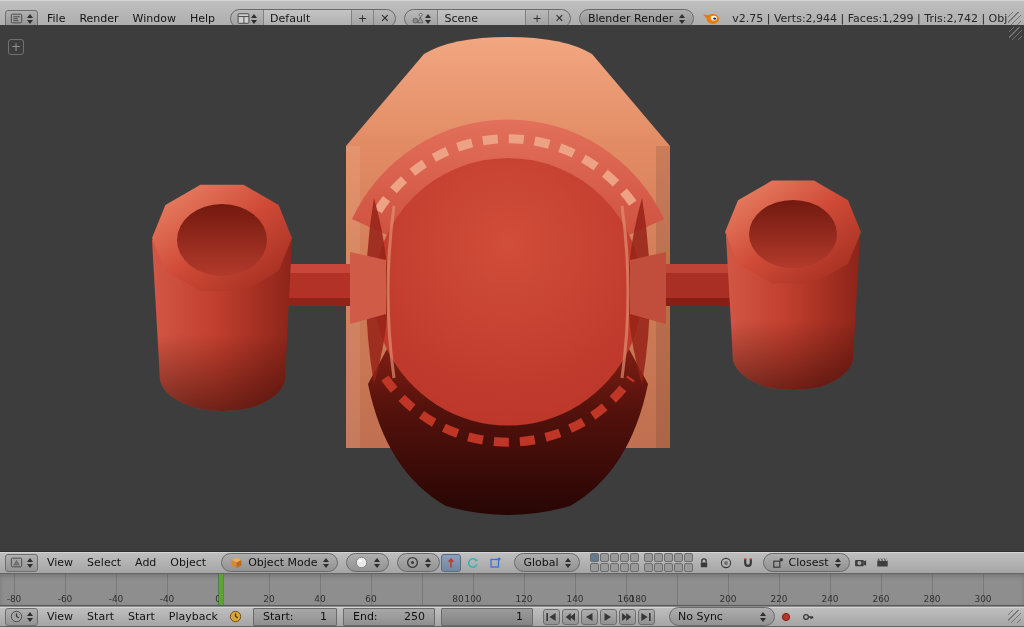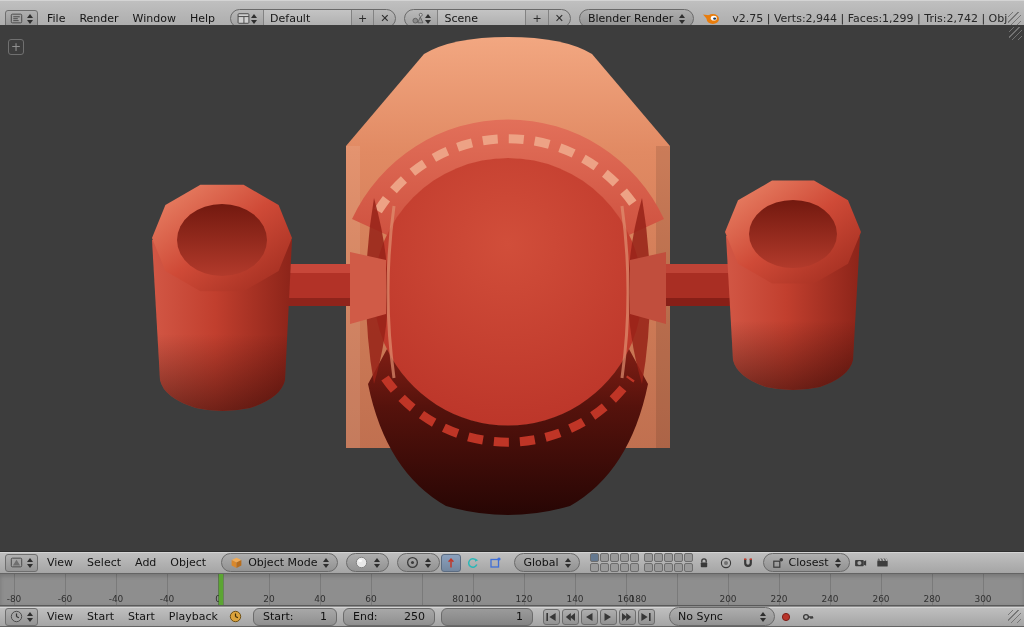--- a/index.html
+++ b/index.html
@@ -20,21 +20,21 @@
   .ud .d{width:0;height:0;border-left:3px solid transparent;border-right:3px solid transparent;border-top:4px solid #2e2e2e;}
   .wgroup{display:flex;align-items:stretch;height:19px;border:1px solid #6a6a6a;border-radius:10px;
           overflow:hidden;margin-left:8px;background:linear-gradient(#b9b9b9,#a0a0a0);flex:0 0 auto;}
   .wseg{display:flex;align-items:center;padding:0 6px;border-right:1px solid #828282;font-size:11px;color:#161616;}
   .wseg:last-child{border-right:0;}
   .wseg.txt{min-width:88px;background:linear-gradient(#c4c4c4,#aeaeae);}
   .wseg.sq{padding:0 6px;color:#2c2c2c;}
   .dd{display:flex;align-items:center;gap:5px;height:19px;border:1px solid #6a6a6a;border-radius:10px;
       background:linear-gradient(#aeaeae,#929292);padding:0 8px;font-size:11px;color:#121212;margin-left:8px;flex:0 0 auto;}
   .dd.sync{min-width:106px;justify-content:space-between;margin-left:14px;}
-  .nfield{display:flex;align-items:center;height:18px;border:1px solid #6a6a6a;border-radius:6px;
+  .nfield{display:flex;align-items:center;height:18px;border:1px solid #6a6a6a;border-radius:1px;
           background:linear-gradient(#a8a8a8,#8f8f8f);padding:0 9px;font-size:11px;color:#111;margin-left:6px;gap:8px;flex:0 0 auto;}
   .nfield .val{margin-left:auto;}
   .nfield.start{min-width:84px;}
   .nfield.end{min-width:92px;}
   .nfield.frame{min-width:92px;background:linear-gradient(#9b9b9b,#848484);}
   .ibtn{width:20px;height:18px;display:flex;align-items:center;justify-content:center;border-radius:3px;margin:0 1px;flex:0 0 auto;}
   .ibtn.pressed{background:linear-gradient(#8aa0bd,#74879f);border:1px solid #5b6b80;}
   .layers{display:flex;gap:5px;margin-left:10px;flex:0 0 auto;}
   .lgrid{display:grid;grid-template-columns:repeat(5,9px);grid-auto-rows:9px;gap:1px;}
   .lcell{background:#9a9a9a;border:1px solid #6d6d6d;border-radius:2px;}

